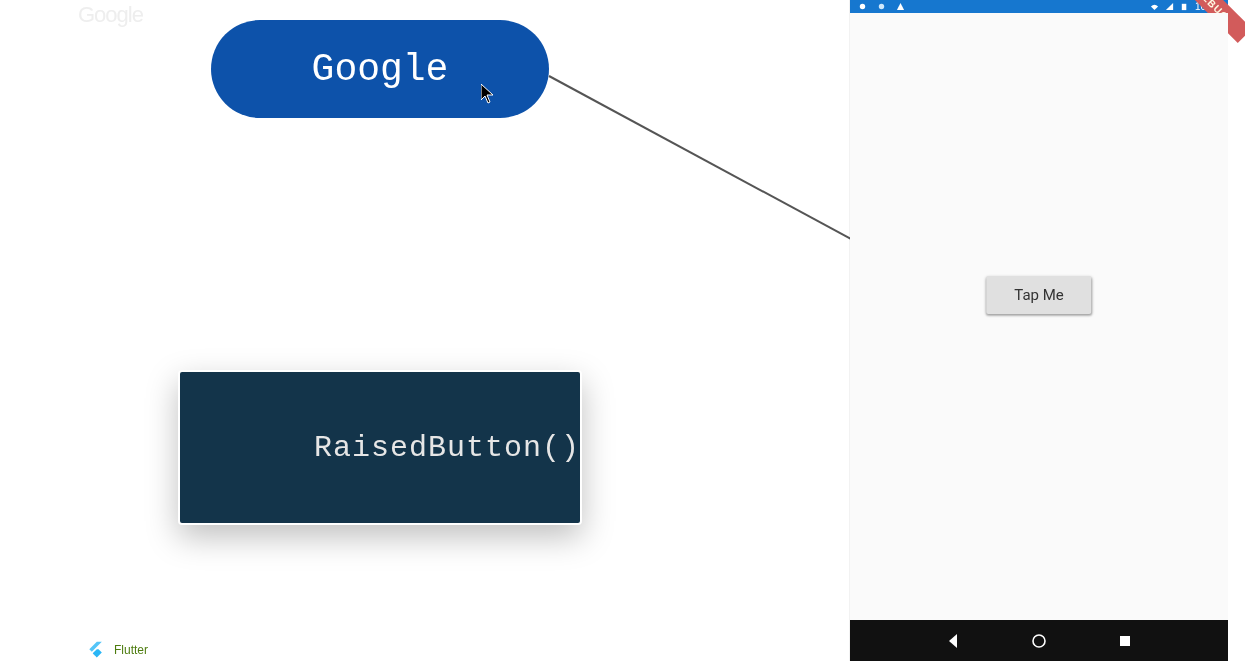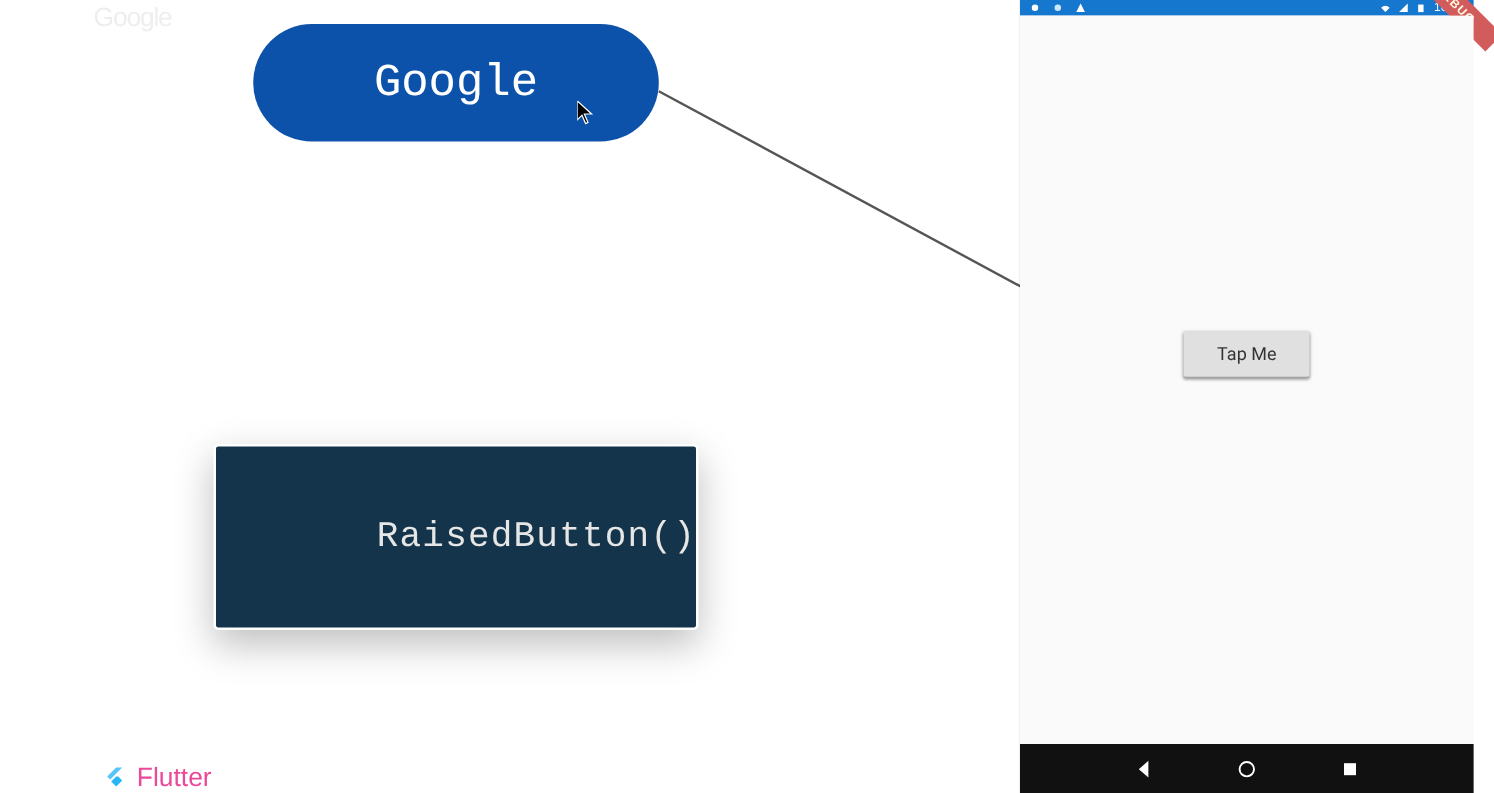--- a/index.html
+++ b/index.html
@@ -75,22 +75,22 @@
       font-size: 30px;
       letter-spacing: 1px;
     }
     .flutter-brand {
       position: absolute;
       bottom: 0px;
       left: 86px;
       display: flex;
       align-items: center;
       gap: 8px;
-      color: #ec4899;
-      font-size: 22px;
+      color: #4d7c0f;
+      font-size: 12px;
     }
     .flutter-logo {
       width: 20px;
       height: 22px;
     }
     
     .phone {
       position: absolute;
       top: 0;
       right: 17px;

